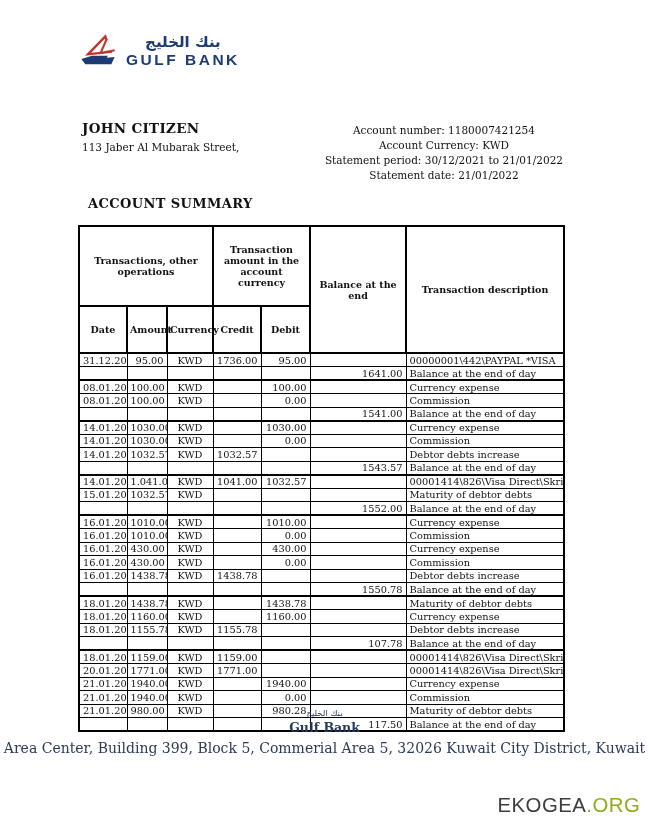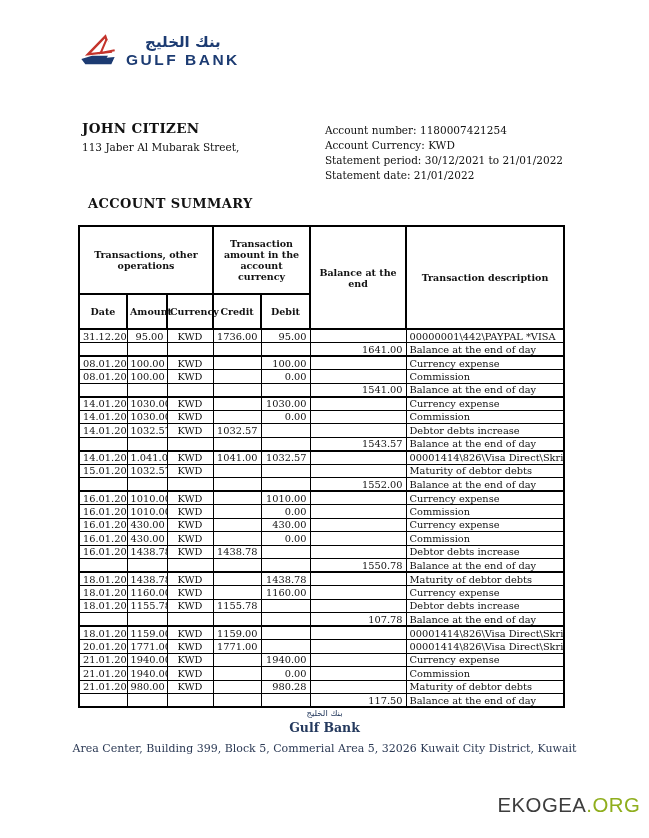--- a/index.html
+++ b/index.html
@@ -11,50 +11,50 @@
   .logo { position: absolute; left: 80px; top: 34px; display: flex; align-items: center; gap: 6px; }
   .logo-icon { width: 40px; height: 34px; }
   .logo-text { display: flex; flex-direction: column; align-items: flex-start; line-height: 1; }
   .logo-arabic { font-family: "DejaVu Sans", sans-serif; font-weight: bold; color: #1c3b72; font-size: 15px; letter-spacing: 1px; width: 100%; text-align: center; }
   .logo-latin { font-family: "Liberation Sans", sans-serif; font-weight: bold; color: #1c3b72; font-size: 15.5px; letter-spacing: 2.5px; margin-top: 2px; }
 
   
   .holder { position: absolute; left: 82px; top: 120px; }
   .holder-name { font-size: 13.5px; font-weight: bold; letter-spacing: 0.3px; margin-bottom: 4px; }
   .holder-line { font-size: 10.5px; line-height: 15px; }
-  .meta { position: absolute; right: 86px; top: 123px; text-align: left; }
+  .meta { position: absolute; right: 86px; top: 123px; text-align: center; }
   .meta-line { font-size: 10.5px; line-height: 15px; }
 
   
   .section-title { position: absolute; left: 88px; top: 196px; font-size: 13px; font-weight: bold; letter-spacing: 0.4px; text-align: right; }
 
   
   .table-wrap { position: absolute; left: 78px; top: 225px; width: 487px; }
   table { border-collapse: collapse; table-layout: fixed; width: 487px; border: 2px solid #000; }
-  thead th { border: 2px solid #000; font-size: 9.5px; font-weight: bold; text-align: center; vertical-align: middle; padding: 11px 2px; }
+  thead th { border: 2px solid #000; font-size: 9.5px; font-weight: bold; text-align: center; vertical-align: middle; padding: 17px 2px; }
   thead tr.group-row th { height: 36px; }
   thead tr.sub-row th { height: 15px; }
   tbody td { border: 1px solid #000; font-size: 9.8px; height: 13.5px; line-height: 11px; padding: 0 3px; white-space: nowrap; overflow: hidden; vertical-align: middle; }
   tbody tr.group-end td { border-bottom-width: 2px; }
   .col-date { width: 48px; }
   .col-amount { width: 40px; }
   .col-currency { width: 46px; }
   .col-credit { width: 48px; }
   .col-debit { width: 49px; }
   .col-balance { width: 96px; }
   td.col-date { text-align: center; }
   td.col-amount, td.col-credit, td.col-debit, td.col-balance { text-align: right; }
   td.col-currency { text-align: center; }
   td.col-description { text-align: left; }
 
   
   .doc-footer { position: absolute; left: 0; right: 0; top: 707px; text-align: center; color: #253a5e; }
   .footer-arabic { font-family: "DejaVu Sans", sans-serif; font-size: 8.5px; line-height: 12px; }
   .footer-bank { font-size: 12.5px; font-weight: bold; line-height: 16px; margin-top: 1px; }
-  .footer-address { font-size: 11px; line-height: 13px; margin-top: 6px; color: #2c3a55; }
+  .footer-address { font-size: 14px; line-height: 13px; margin-top: 6px; color: #2c3a55; }
 
   
   .watermark { position: absolute; right: 9px; top: 793px; font-family: "Liberation Sans", sans-serif; font-size: 21px; letter-spacing: 0.5px; color: #3d3d3d; transform: scaleX(0.97); transform-origin: right; }
   .watermark .tld { color: #8fae1d; }
 </style>
 </head>
 <body>
 
 <div class="page">
 

